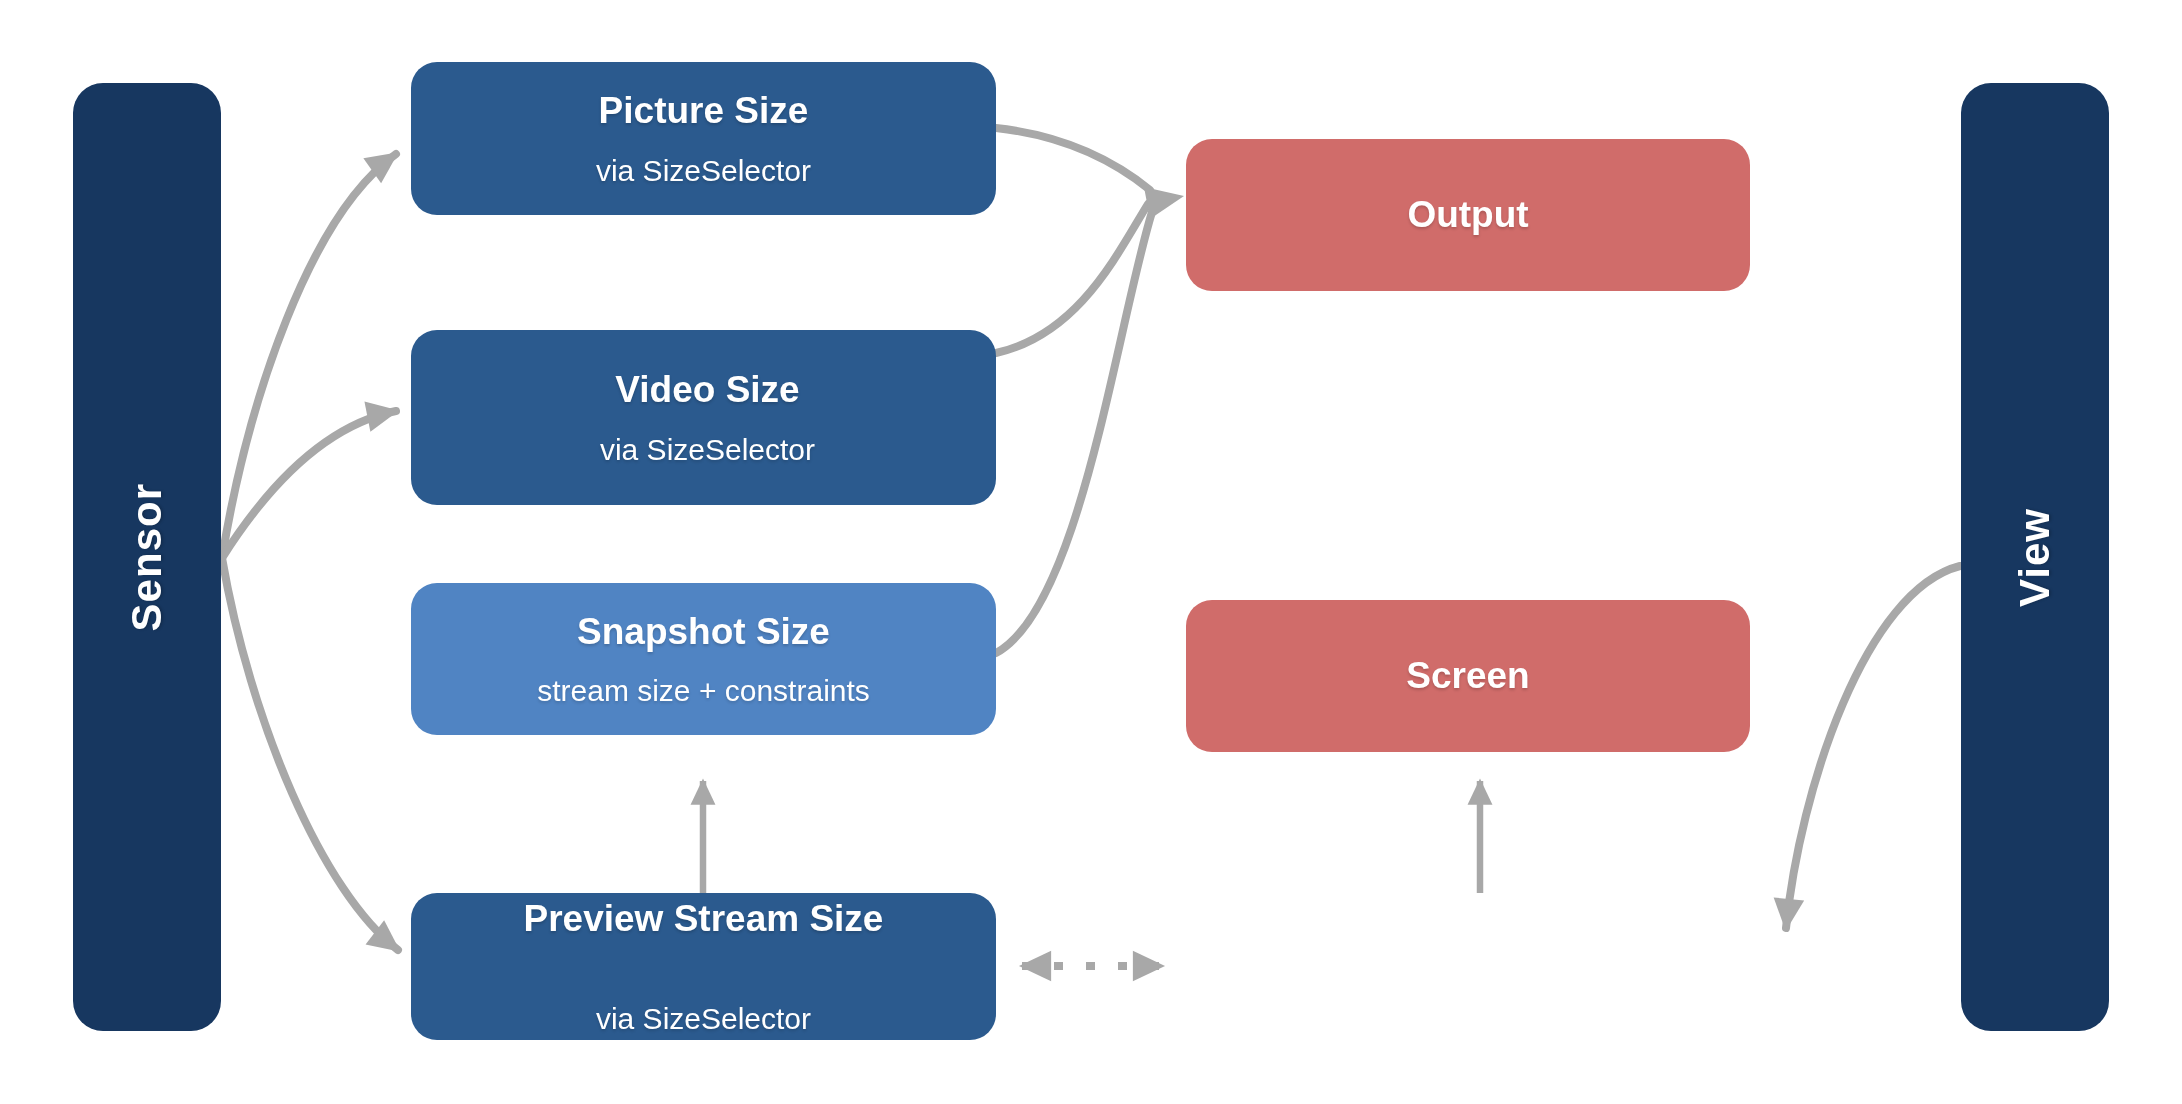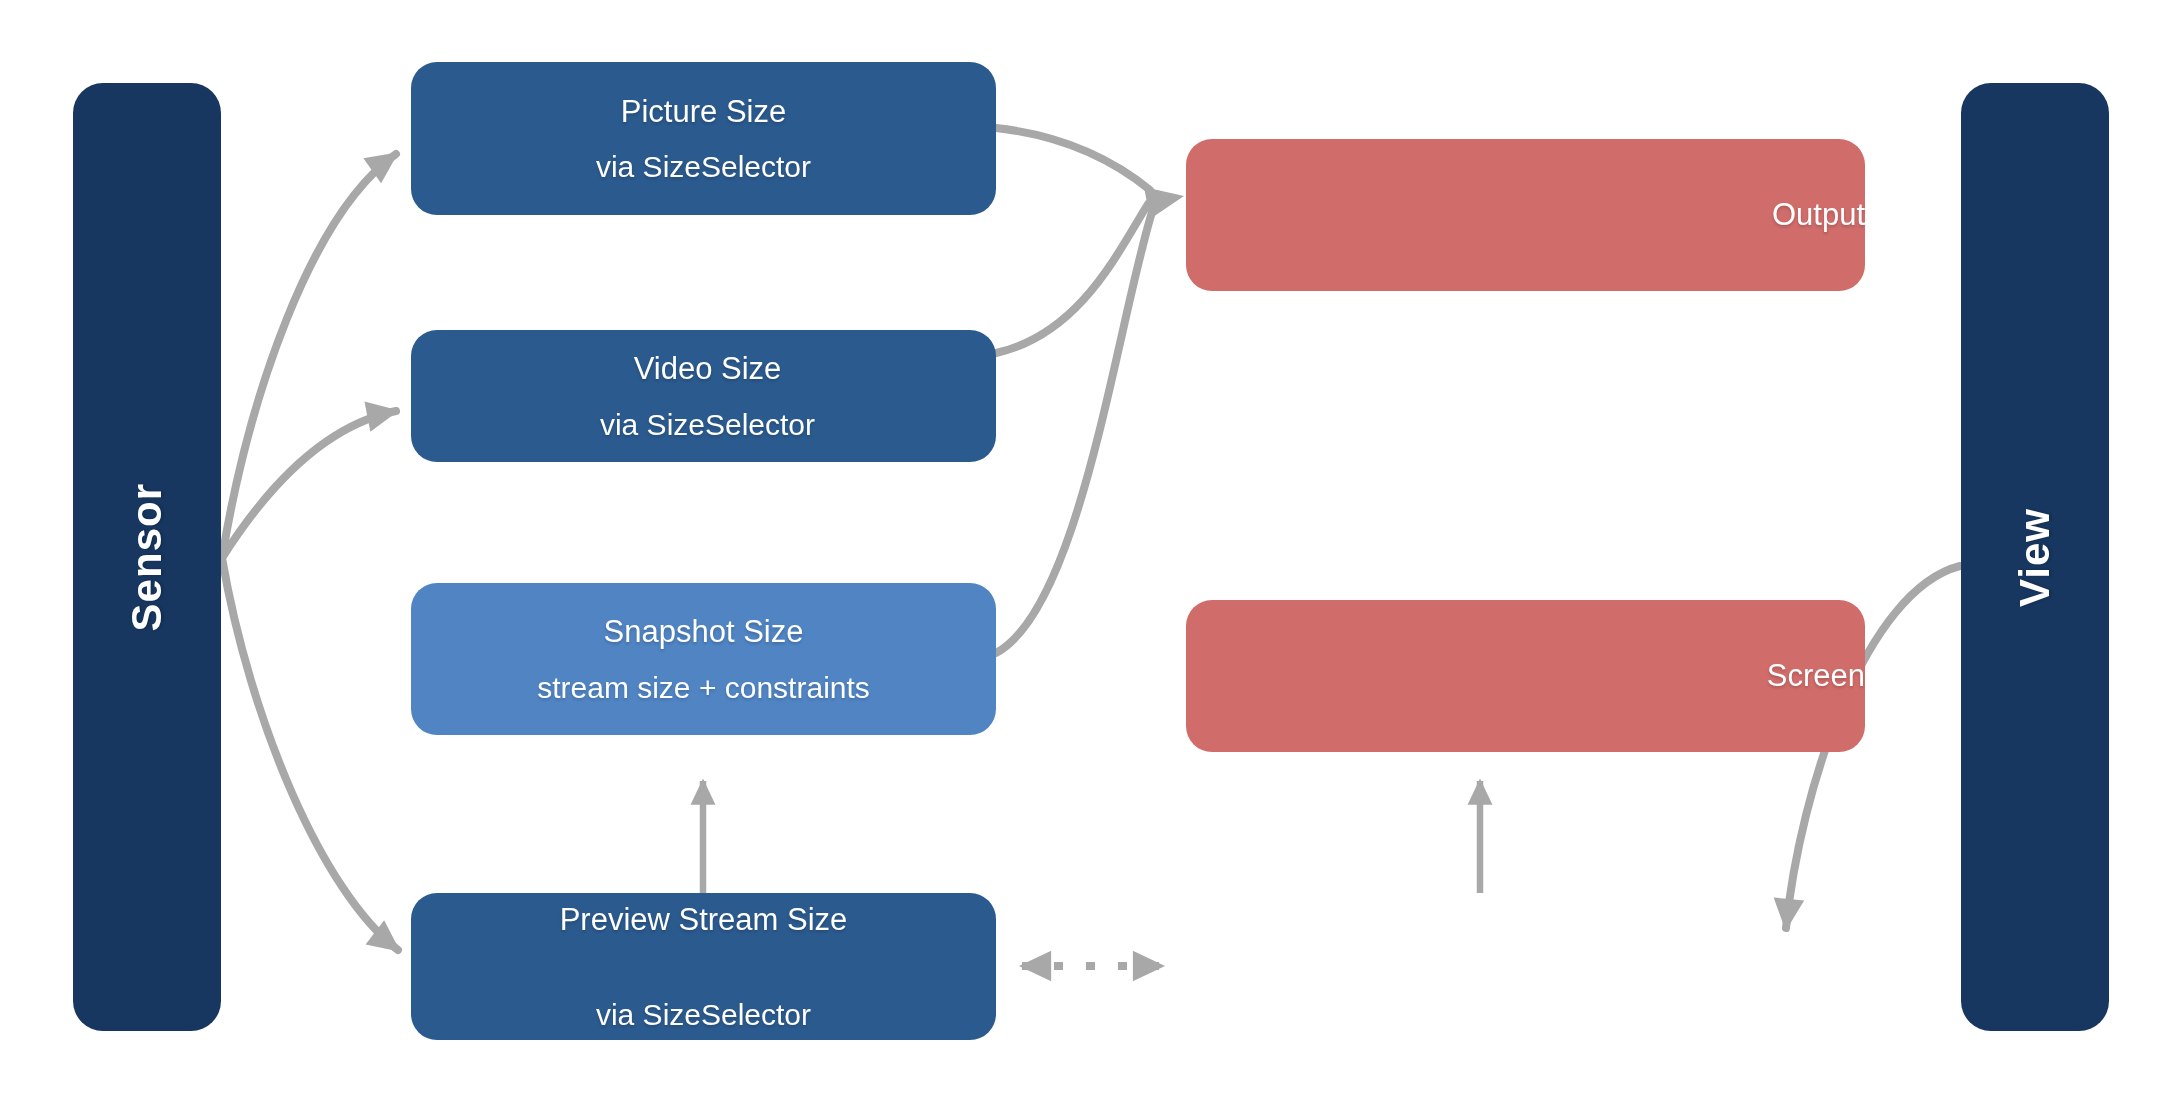--- a/index.html
+++ b/index.html
@@ -26,28 +26,28 @@
   svg.arrow-layer .vline{stroke-width:6.5;}
   svg.arrow-layer .dotted{stroke-width:8;stroke-dasharray:9 23;stroke-linecap:butt;}
   svg.arrow-layer marker path, svg.arrow-layer polygon{fill:var(--arrow_gray);stroke:none;}
 
   .node{
     position:absolute;
     border-radius:26px;
     display:flex;flex-direction:column;justify-content:center;align-items:center;
     color:var(--text_white);text-align:center;
   }
-  .node .title{font-size:31px;font-weight:400;line-height:1.2;text-shadow:0 2px 3px rgba(0,0,0,0.18);}
+  .node .title{font-size:37px;font-weight:700;line-height:1.2;text-shadow:0 2px 3px rgba(0,0,0,0.18);}
   .node .subtitle{font-size:30px;font-weight:400;margin-top:20px;text-shadow:0 2px 3px rgba(0,0,0,0.15);}
   .blue{background:var(--node_blue);}
   .light{background:var(--node_light_blue);}
   .red{background:var(--node_red);}
 
   .col1{left:411px;width:585px;}
-  .col2{left:1186px;width:679px;align-items:flex-end;}
+  .col2{left:1186px;width:564px;}
 
   .rail{
     position:absolute;top:83px;width:148px;height:948px;
     border-radius:30px;background:var(--rail);
     display:flex;align-items:center;justify-content:center;
   }
   .rail-label{
     color:var(--text_white);font-weight:700;font-size:42px;letter-spacing:1px;
     writing-mode:vertical-rl;transform:rotate(180deg);
     text-shadow:0 2px 3px rgba(0,0,0,0.2);
@@ -86,21 +86,21 @@
     <div class="rail-label">Sensor</div>
   </div>
   <div class="rail" style="left:1961px;">
     <div class="rail-label">View</div>
   </div>
 
   <div class="node blue col1" style="top:62px;height:153px;">
     <div class="title">Picture Size</div>
     <div class="subtitle">via SizeSelector</div>
   </div>
-  <div class="node blue col1" style="top:330px;height:132px;padding-left:8px;">
+  <div class="node blue col1" style="top:330px;height:175px;padding-left:8px;">
     <div class="title">Video Size</div>
     <div class="subtitle">via SizeSelector</div>
   </div>
   <div class="node light col1" style="top:583px;height:152px;">
     <div class="title">Snapshot Size</div>
     <div class="subtitle">stream size + constraints</div>
   </div>
   <div class="node blue col1" style="top:893px;height:147px;gap:40px;">
     <div class="title">Preview Stream Size</div>
     <div class="subtitle">via SizeSelector</div>

